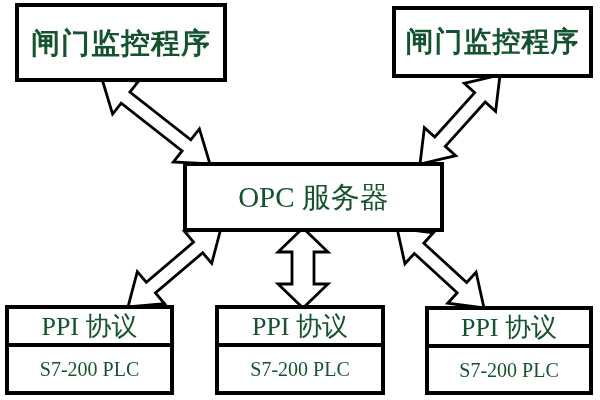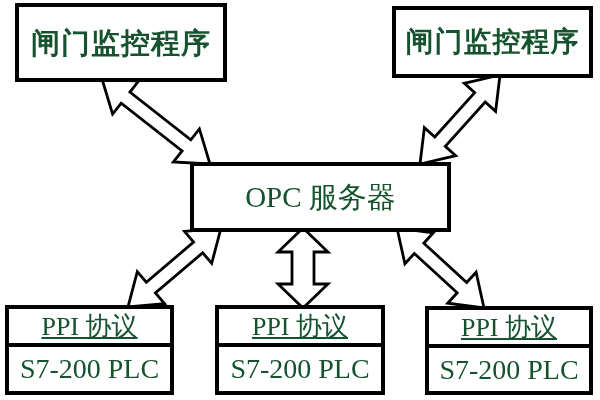--- a/index.html
+++ b/index.html
@@ -44,48 +44,47 @@
   }
   .node .line {
     display: block;
   }
   .zh-strong {
     font-weight: bold;
     letter-spacing: 1px;
   }
   #client1 { left: 15px;  top: 3px;   width: 212px; height: 79px; font-size: 29px; line-height: 34px; }
   #client2 { left: 392px; top: 6px;   width: 201px; height: 72px; font-size: 28px; line-height: 32px; }
-  #server  { left: 183px; top: 162px; width: 261px; height: 70px; font-size: 29px; line-height: 32px; margin-left: 7px; }
+  #server  { left: 183px; top: 162px; width: 261px; height: 70px; font-size: 29px; line-height: 32px; }
   .plc {
     position: absolute;
     box-sizing: border-box;
     border: 4px solid #000000;
     background: #ffffff;
   }
   #plc1 { left: 5px;   top: 305px; width: 169px; height: 90px; }
   #plc2 { left: 215px; top: 305px; width: 170px; height: 90px; }
   #plc3 { left: 425px; top: 306px; width: 168px; height: 89px; }
   .plc .proto {
     box-sizing: border-box;
     height: 38px;
     border-bottom: 4px solid #000000;
     display: flex;
     align-items: center;
     justify-content: center;
     font-size: 26px;
     white-space: nowrap;
-    text-decoration: underline;
   }
   .plc .dev {
     box-sizing: border-box;
     height: 44px;
     display: flex;
     align-items: center;
     justify-content: center;
-    font-size: 28px;
+    font-size: 20px;
     white-space: nowrap;
     border-radius: 11px;
   }
 </style>
 </head>
 <body>
 
 <div class="stage">
 
   <svg id="arrow-layer" viewBox="0 0 600 400" xmlns="http://www.w3.org/2000/svg">

